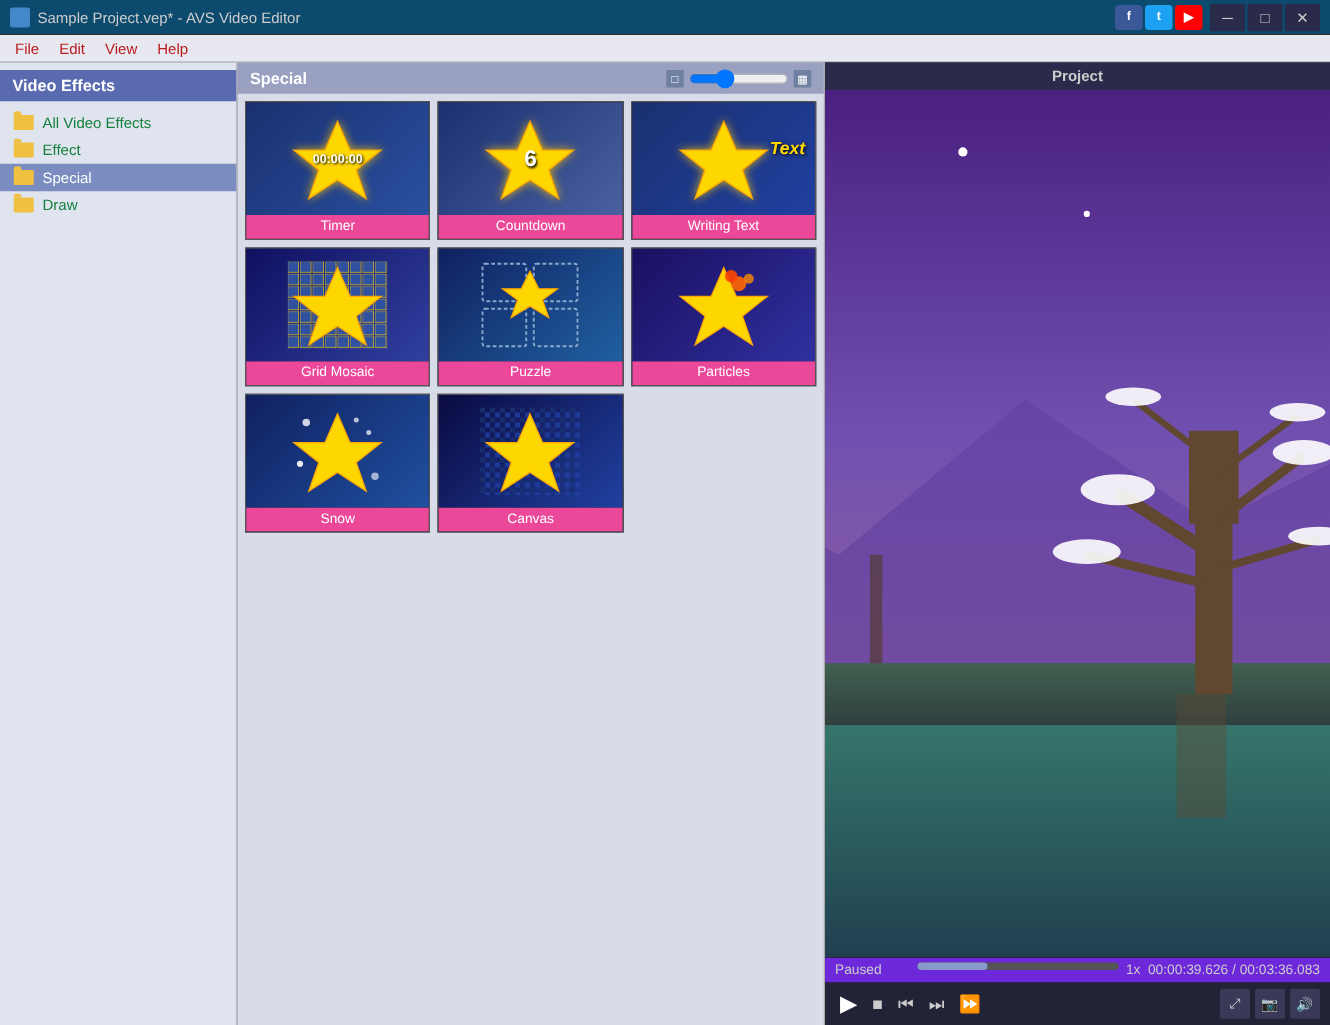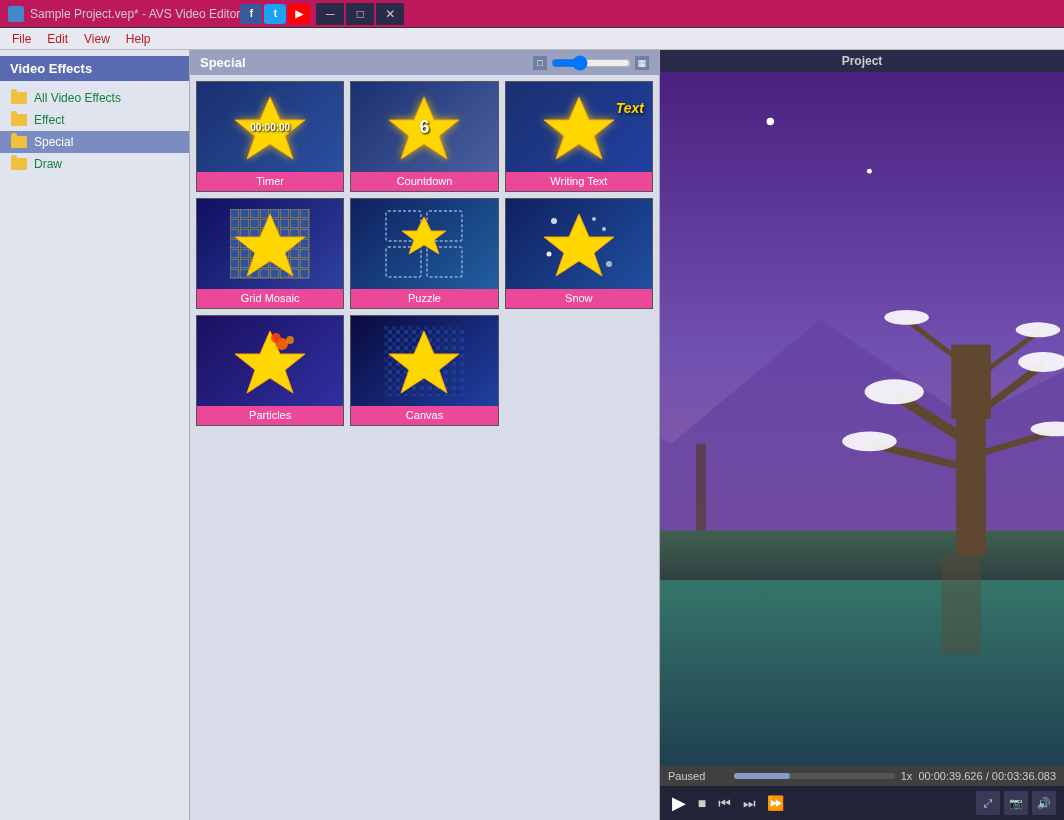--- a/index.html
+++ b/index.html
@@ -1,19 +1,19 @@
 <!DOCTYPE html>
 <html><head>
   <meta charset="utf-8">
   <style>
     * { margin: 0; padding: 0; box-sizing: border-box; }
     body { font-family: 'Segoe UI', Arial, sans-serif; font-size: 12px; background: #1a1a2e; color: #fff; width: 1064px; height: 820px; overflow: hidden; user-select: none; }
 
     
-    #titlebar { background: #be185d; height: 28px; display: flex; align-items: center; padding: 0 8px; border-bottom: 1px solid #333; }
+    #titlebar { background: #0c4a6e; height: 28px; display: flex; align-items: center; justify-content: space-between; padding: 0 8px; border-bottom: 1px solid #333; }
     #titlebar-left { display: flex; align-items: center; gap: 6px; font-size: 12px; color: #ccc; }
     #titlebar-icon { width: 16px; height: 16px; background: #4488cc; border-radius: 2px; display: inline-block; }
     #titlebar-controls { display: flex; gap: 2px; }
     .title-btn { width: 28px; height: 22px; background: #2a2a4a; border: none; color: #ccc; cursor: pointer; display: flex; align-items: center; justify-content: center; font-size: 12px; }
     #social-icons { display: flex; gap: 2px; }
     .social-btn { width: 22px; height: 20px; border-radius: 3px; display: flex; align-items: center; justify-content: center; font-size: 10px; font-weight: bold; color: #fff; }
     .social-fb { background: #3b5998; }
     .social-tw { background: #1da1f2; }
     .social-yt { background: #ff0000; }
 
@@ -46,21 +46,21 @@
     .effect-thumb { width: 100%; height: 90px; position: relative; overflow: hidden; }
     .effect-label { color: #fff; font-size: 11px; padding: 3px 0 4px; text-align: center; background: #ec4899; width: 100%; }
 
     
     .star-container { width: 100%; height: 100%; display: flex; align-items: center; justify-content: center; position: relative; }
 
     
     #preview-panel { flex: 1; background: #1a1a2e; display: flex; flex-direction: column; }
     #preview-header { background: #2a2a4a; text-align: center; padding: 4px; font-size: 12px; color: #ccc; font-weight: bold; }
     #preview-video { flex: 1; background: #000; overflow: hidden; position: relative; }
-    #preview-controls { background: #404040; padding: 4px 8px; display: flex; align-items: center; gap: 6px; }
+    #preview-controls { background: #6d28d9; padding: 4px 8px; display: flex; align-items: flex-start; gap: 6px; }
     #preview-status { color: #ccc; font-size: 11px; min-width: 60px; }
     #preview-seek { flex: 1; height: 6px; background: #555; border-radius: 3px; position: relative; }
     #preview-seek-fill { height: 100%; width: 35%; background: #8899cc; border-radius: 3px; }
     #preview-speed { color: #ccc; font-size: 11px; }
     #preview-time { color: #ccc; font-size: 11px; margin-left: auto; }
     .ctrl-row { display: flex; align-items: center; gap: 4px; padding: 4px 8px; background: #232338; justify-content: center; }
     .ctrl-btn { background: none; border: none; color: #ccc; cursor: pointer; font-size: 14px; padding: 2px 4px; }
     .ctrl-btn.play { font-size: 18px; color: #fff; }
     .ctrl-icon-btn { width: 24px; height: 24px; background: #3a3a58; border: none; color: #ccc; cursor: pointer; border-radius: 2px; font-size: 11px; display: flex; align-items: center; justify-content: center; }
 
@@ -176,21 +176,21 @@
           </div>
           <div class="effect-label">Countdown</div>
         </div>
 
         <div class="effect-cell">
           <div class="effect-thumb effect-bg-writing">
             <div class="star-container">
               <svg width="80" height="70" viewBox="0 0 80 70" class="star-svg">
                 <polygon points="40,5 50,28 75,28 55,44 63,67 40,52 17,67 25,44 5,28 30,28" fill="#FFD700" stroke="#FFA500" stroke-width="1"></polygon>
               </svg>
-              <div style="position:absolute;color:#FFD700;font-size:14px;font-weight:bold;font-style:italic;text-shadow:1px 1px 3px #000;top:18px;right:8px;">Text</div>
+              <div style="position:absolute;color:#FFD700;font-size:14px;font-weight:bold;font-style:italic;text-shadow:1px 1px 3px #000;top:28px;right:8px;">Text</div>
             </div>
           </div>
           <div class="effect-label">Writing Text</div>
         </div>
 
 
         <div class="effect-cell">
           <div class="effect-thumb effect-bg-gridmosaic">
             <div class="star-container">
               <svg width="80" height="70" viewBox="0 0 80 70">
@@ -217,50 +217,50 @@
                 <rect x="2" y="38" width="35" height="30" rx="2" fill="none" stroke="#88aacc" stroke-width="1.5" stroke-dasharray="3,2"></rect>
                 <rect x="43" y="38" width="35" height="30" rx="2" fill="none" stroke="#88aacc" stroke-width="1.5" stroke-dasharray="3,2"></rect>
                 <polygon points="40,8 47,22 62,22 50,31 55,45 40,36 25,45 30,31 18,22 33,22" fill="#FFD700" stroke="#FFA500" stroke-width="1"></polygon>
               </svg>
             </div>
           </div>
           <div class="effect-label">Puzzle</div>
         </div>
 
         <div class="effect-cell">
+          <div class="effect-thumb effect-bg-particles">
+            <div class="star-container">
+              <svg width="80" height="70" viewBox="0 0 80 70">
+                <polygon points="40,5 50,28 75,28 55,44 63,67 40,52 17,67 25,44 5,28 30,28" fill="#FFD700" stroke="#FFA500" stroke-width="1"></polygon>
+
+                <circle cx="52" cy="18" r="6" fill="#FF6600" opacity="0.9"></circle>
+                <circle cx="60" cy="14" r="4" fill="#FF8800" opacity="0.8"></circle>
+                <circle cx="46" cy="12" r="5" fill="#FF4400" opacity="0.9"></circle>
+              </svg>
+            </div>
+          </div>
+          <div class="effect-label">Particles</div>
+        </div>
+
+        <div class="effect-cell">
           <div class="effect-thumb effect-bg-snow">
             <div class="star-container">
               <svg width="80" height="70" viewBox="0 0 80 70">
 
                 <circle cx="15" cy="12" r="3" fill="white" opacity="0.8"></circle>
                 <circle cx="65" cy="20" r="2" fill="white" opacity="0.7"></circle>
                 <circle cx="10" cy="45" r="2.5" fill="white" opacity="0.9"></circle>
                 <circle cx="70" cy="55" r="3" fill="white" opacity="0.6"></circle>
                 <circle cx="25" cy="60" r="2" fill="white" opacity="0.8"></circle>
                 <circle cx="55" cy="10" r="2" fill="white" opacity="0.7"></circle>
                 <polygon points="40,5 50,28 75,28 55,44 63,67 40,52 17,67 25,44 5,28 30,28" fill="#FFD700" stroke="#FFA500" stroke-width="1"></polygon>
               </svg>
             </div>
           </div>
           <div class="effect-label">Snow</div>
-        </div>
-
-        <div class="effect-cell">
-          <div class="effect-thumb effect-bg-particles">
-            <div class="star-container">
-              <svg width="80" height="70" viewBox="0 0 80 70">
-                <polygon points="40,5 50,28 75,28 55,44 63,67 40,52 17,67 25,44 5,28 30,28" fill="#FFD700" stroke="#FFA500" stroke-width="1"></polygon>
-
-                <circle cx="52" cy="18" r="6" fill="#FF6600" opacity="0.9"></circle>
-                <circle cx="60" cy="14" r="4" fill="#FF8800" opacity="0.8"></circle>
-                <circle cx="46" cy="12" r="5" fill="#FF4400" opacity="0.9"></circle>
-              </svg>
-            </div>
-          </div>
-          <div class="effect-label">Particles</div>
         </div>
 
         <div class="effect-cell">
           <div class="effect-thumb effect-bg-canvas">
             <div class="star-container">
               <svg width="80" height="70" viewBox="0 0 80 70">
                 <defs>
                     <pattern id="canvas-pat" width="8" height="8" patternUnits="userSpaceOnUse">
                   <rect width="4" height="4" fill="#1a3070" opacity="0.8"></rect>
                   <rect x="4" y="4" width="4" height="4" fill="#2040a0" opacity="0.8"></rect>

